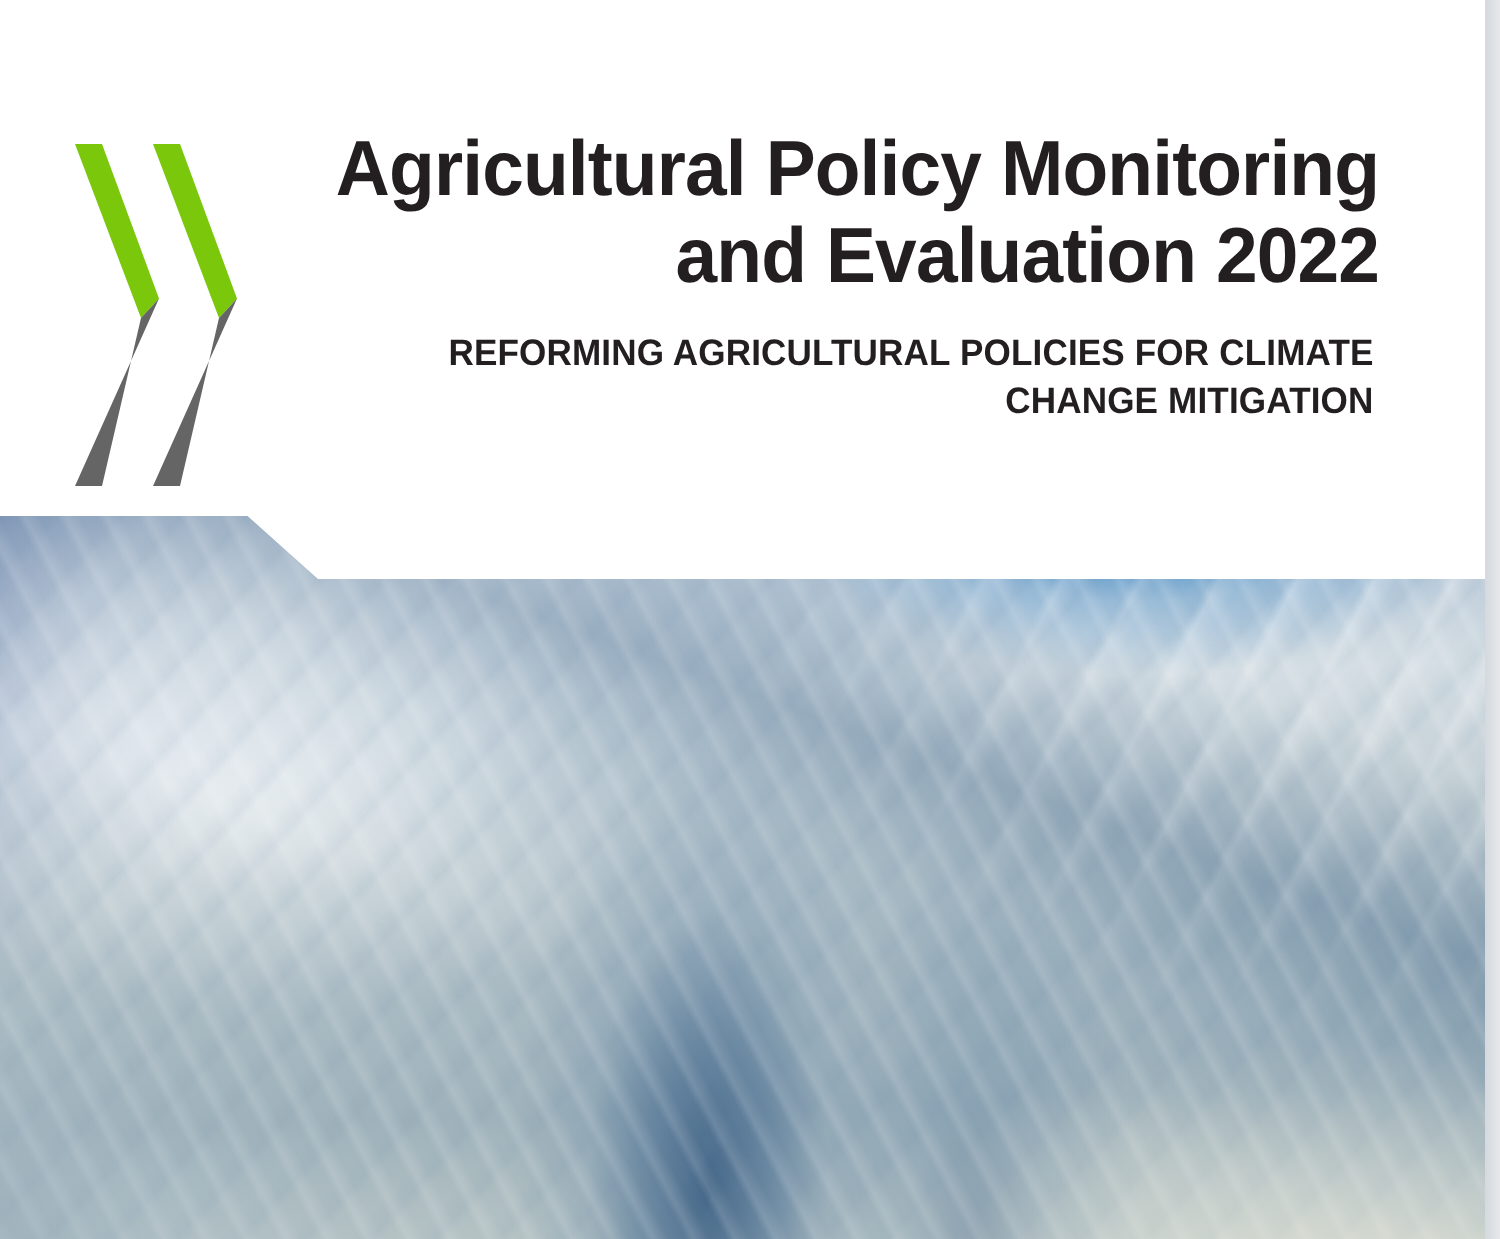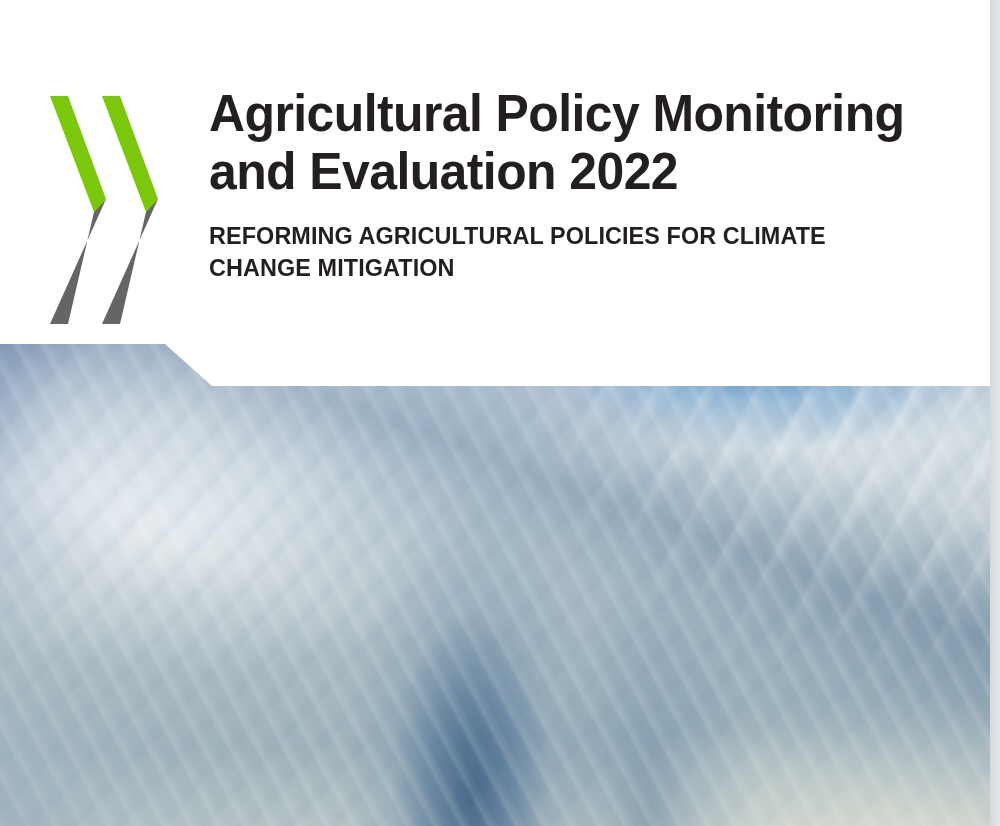--- a/index.html
+++ b/index.html
@@ -10,20 +10,21 @@
   body {
     font-family: "Liberation Sans", sans-serif;
   }
 
   #cover {
     position: relative;
     width: 1000px;
     height: 826px;
     overflow: hidden;
     background: #ffffff;
+    text-align: right;
   }
 
   
   #photo {
     position: absolute;
     left: 0;
     top: 340px;
     width: 992px;
     height: 486px;
     overflow: hidden;

